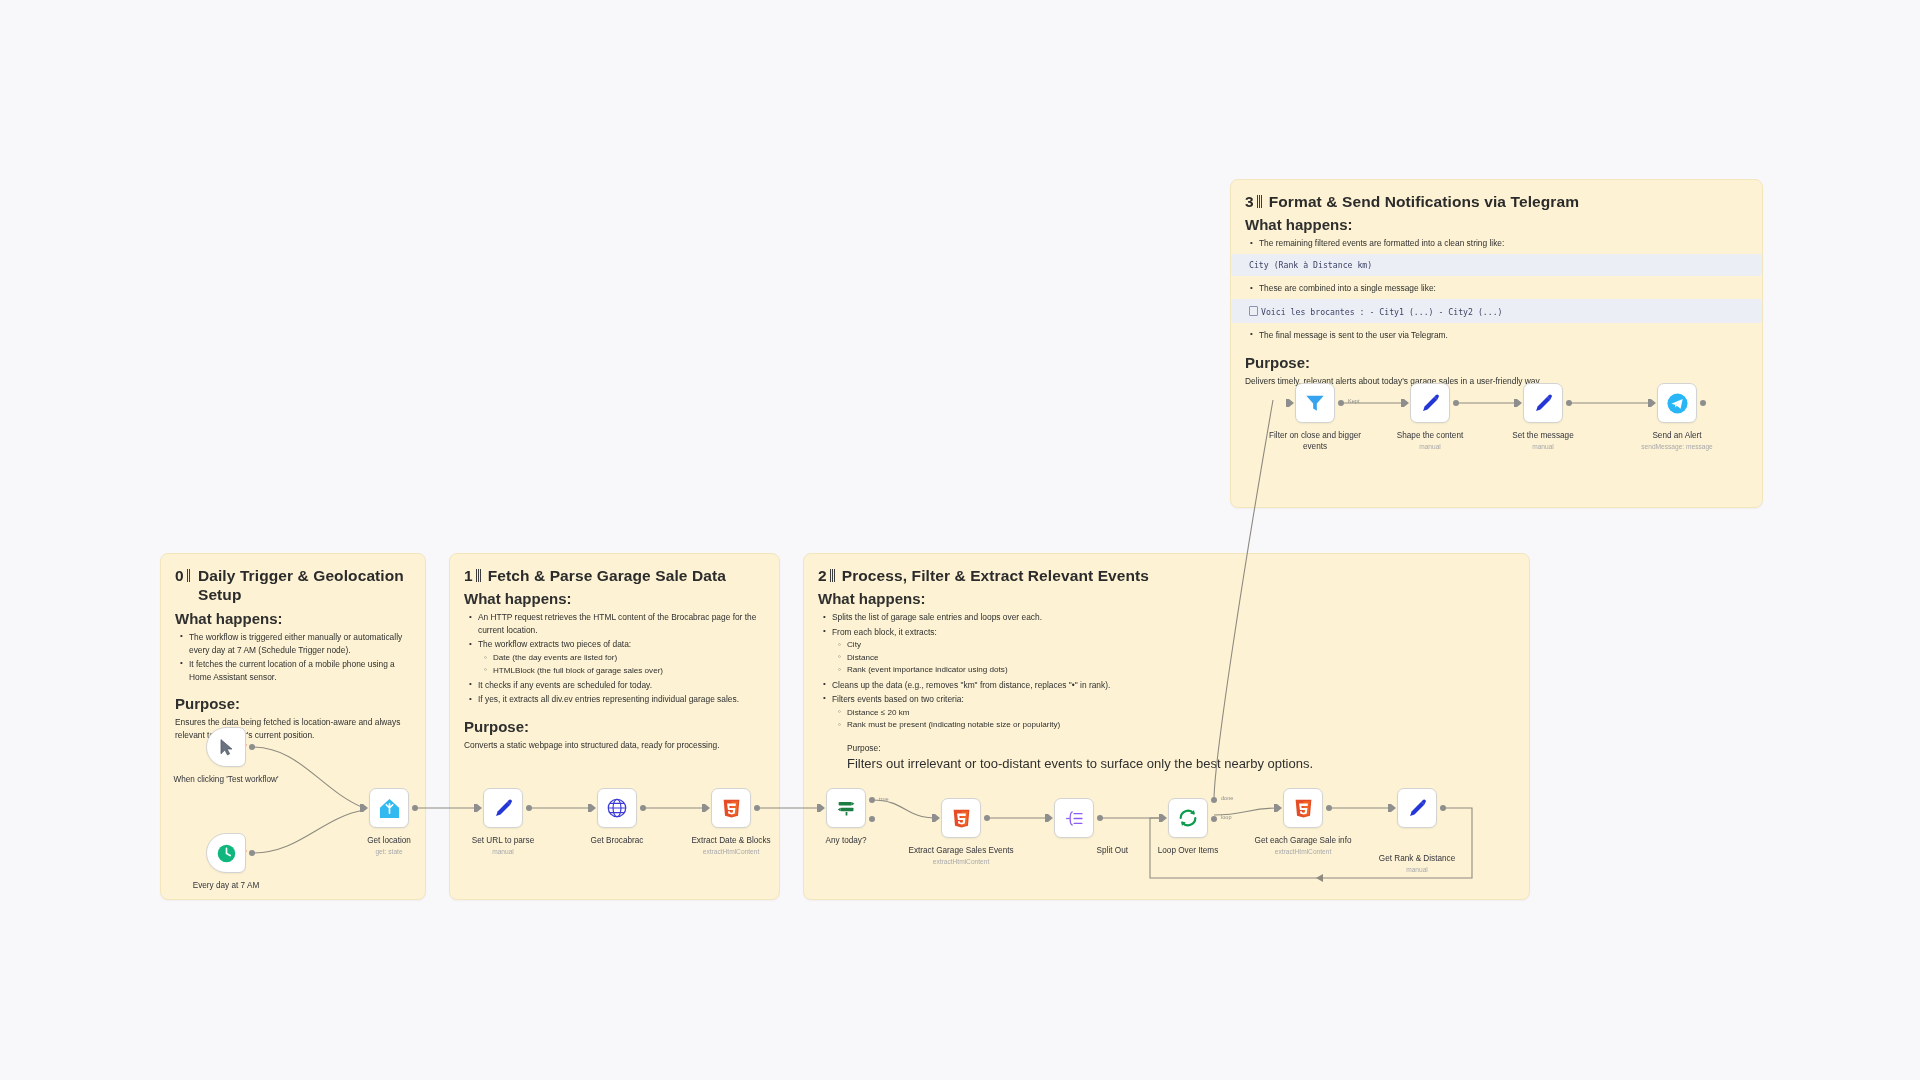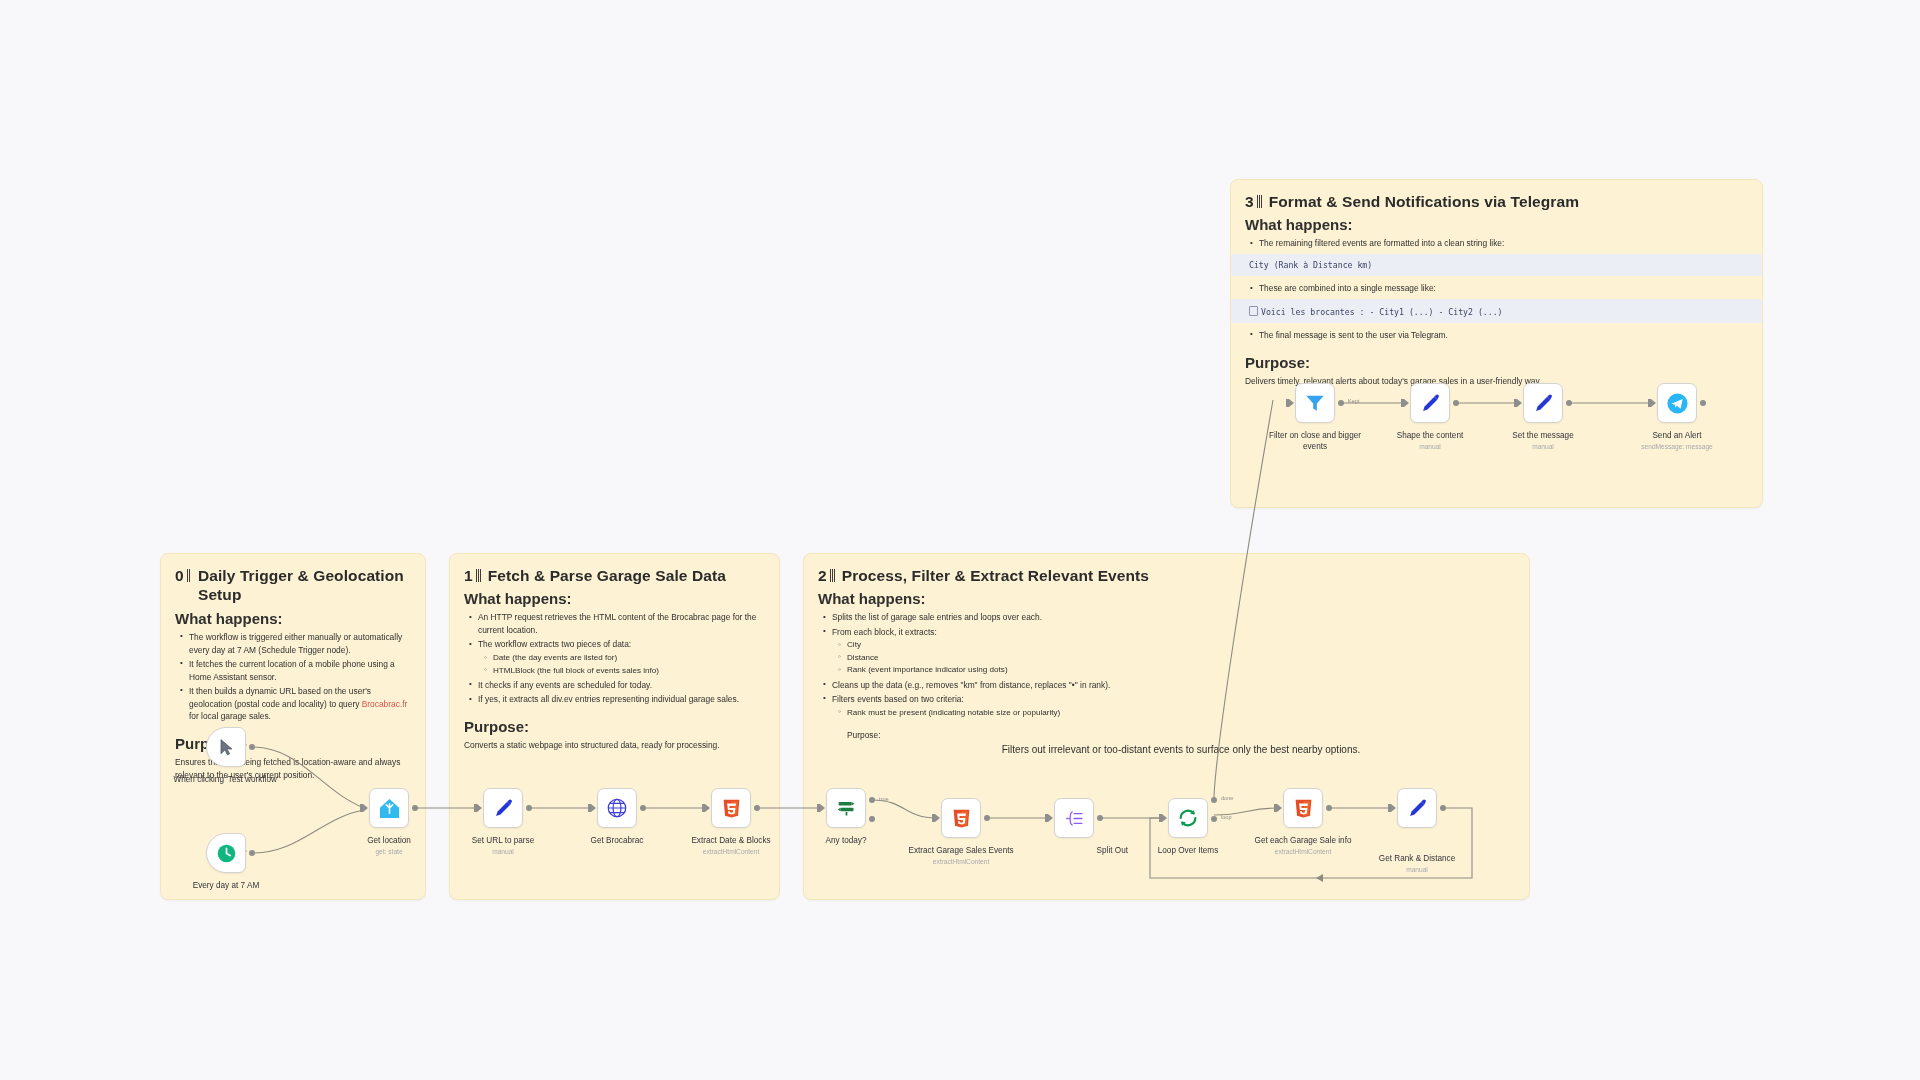--- a/index.html
+++ b/index.html
@@ -112,24 +112,23 @@
   }
   .nested-note {
     margin: 10px 0 0 15px;
   }
   .nested-note .nn-title {
     font-size: 8.4px;
     color: #2f2f2f;
     line-height: 1.5;
   }
   .nested-note .nn-body {
-    font-size: 10px;
+    font-size: 13px;
     color: #2f2f2f;
     line-height: 1.5;
-    text-align: center;
   }
 
   
   .code-chip {
     background: #eceef6;
     border-radius: 3px;
     font-family: "DejaVu Sans Mono", monospace;
     font-size: 8.2px;
     color: #3d4466;
     padding: 6px 0 6px 18px;
@@ -273,42 +272,41 @@
     <div class="panel-inner">
       <div class="panel-title">
         <span class="num">0</span>
           <span class="bar"></span>
         <span>Daily Trigger &amp; Geolocation Setup</span>
       </div>
       <div class="sec-label">What happens:</div>
       <ul class="bullets">
         <li>The workflow is triggered either manually or automatically every day at 7 AM (Schedule Trigger node).</li>
         <li>It fetches the current location of a mobile phone using a Home Assistant sensor.</li>
-        <li>It then builds a dynamic URL based on the user's geolocation (postal code and locality) to query <a class="link" href="#">Brocabrac.fr</a> for local garage sales.</li>
       </ul>
       <div class="sec-label purpose">Purpose:</div>
       <p class="para">Ensures the data being fetched is location-aware and always relevant to the user's current position.</p>
     </div>
   </div>
 
   <div class="panel" style="left:449px; top:553px; width:331px; height:347px;">
     <div class="panel-inner">
       <div class="panel-title">
         <span class="num">1</span>
           <span class="bar"></span>
         <span>Fetch &amp; Parse Garage Sale Data</span>
       </div>
       <div class="sec-label">What happens:</div>
       <ul class="bullets">
         <li>An HTTP request retrieves the HTML content of the Brocabrac page for the current location.</li>
         <li>
           <span>The workflow extracts two pieces of data:</span>
           <ul class="sub">
             <li>Date (the day events are listed for)</li>
-            <li>HTMLBlock (the full block of events sales info)</li>
+            <li>HTMLBlock (the full block of garage sales over)</li>
           </ul>
         </li>
         <li>It checks if any events are scheduled for today.</li>
         <li>If yes, it extracts all div.ev entries representing individual garage sales.</li>
       </ul>
       <div class="sec-label purpose">Purpose:</div>
       <p class="para">Converts a static webpage into structured data, ready for processing.</p>
     </div>
   </div>
 
@@ -327,20 +325,21 @@
           <ul class="sub">
             <li>City</li>
             <li>Distance</li>
             <li>Rank (event importance indicator using dots)</li>
           </ul>
         </li>
         <li>Cleans up the data (e.g., removes "km" from distance, replaces "•" in rank).</li>
         <li>
           <span>Filters events based on two criteria:</span>
           <ul class="sub">
+            <li>Distance ≤ 20 km</li>
             <li>Rank must be present (indicating notable size or popularity)</li>
           </ul>
           <div class="nested-note">
             <div class="nn-title">Purpose:</div>
             <div class="nn-body">Filters out irrelevant or too-distant events to surface only the best nearby options.</div>
           </div>
         </li>
       </ul>
     </div>
   </div>

